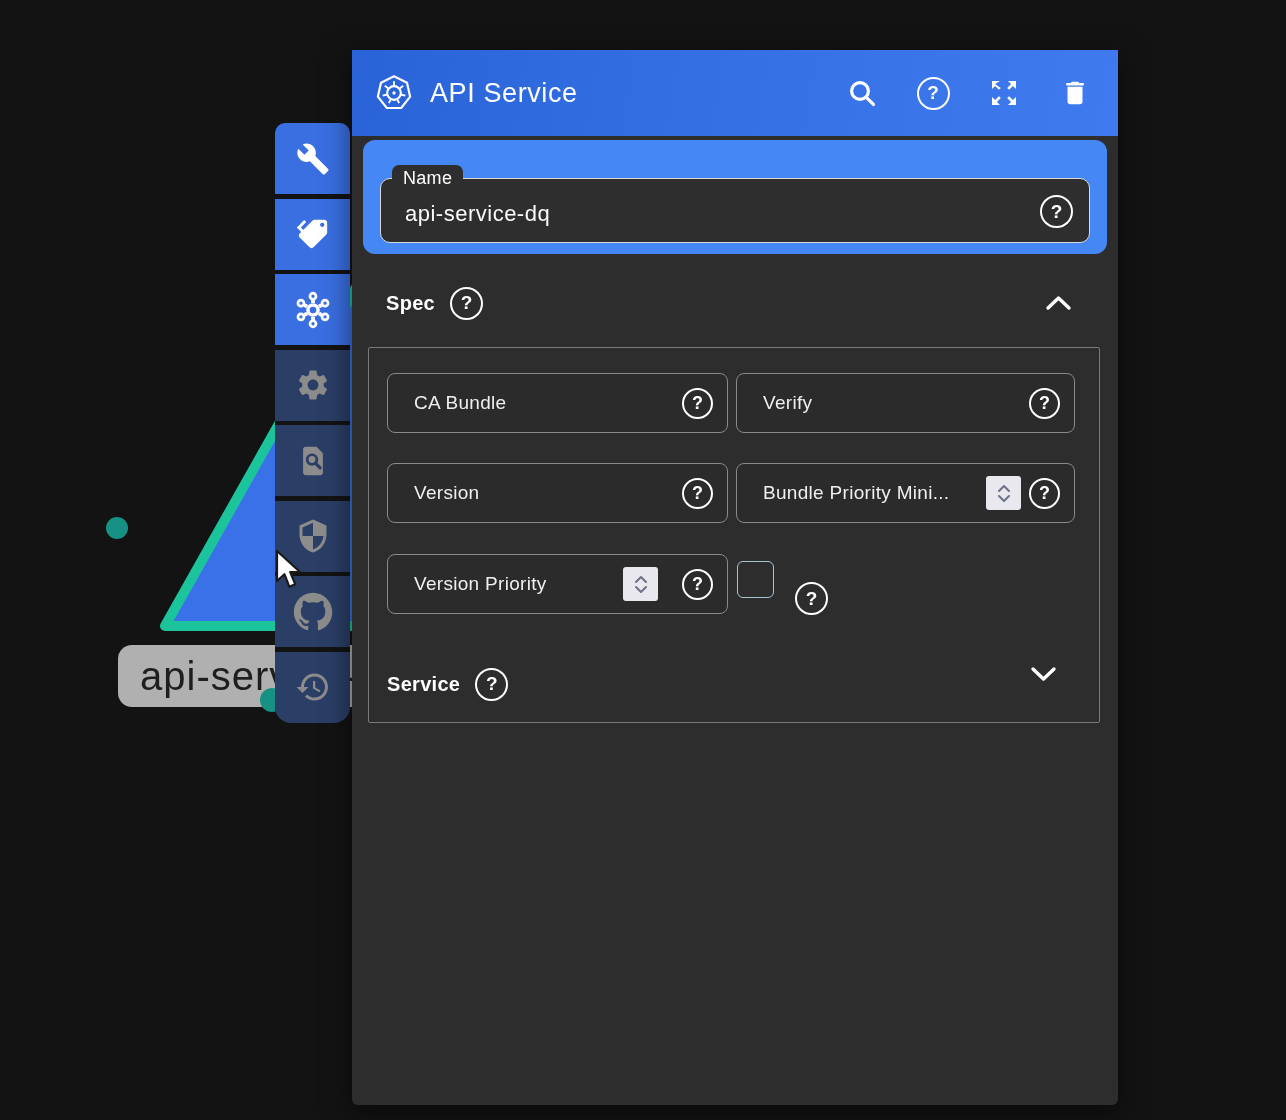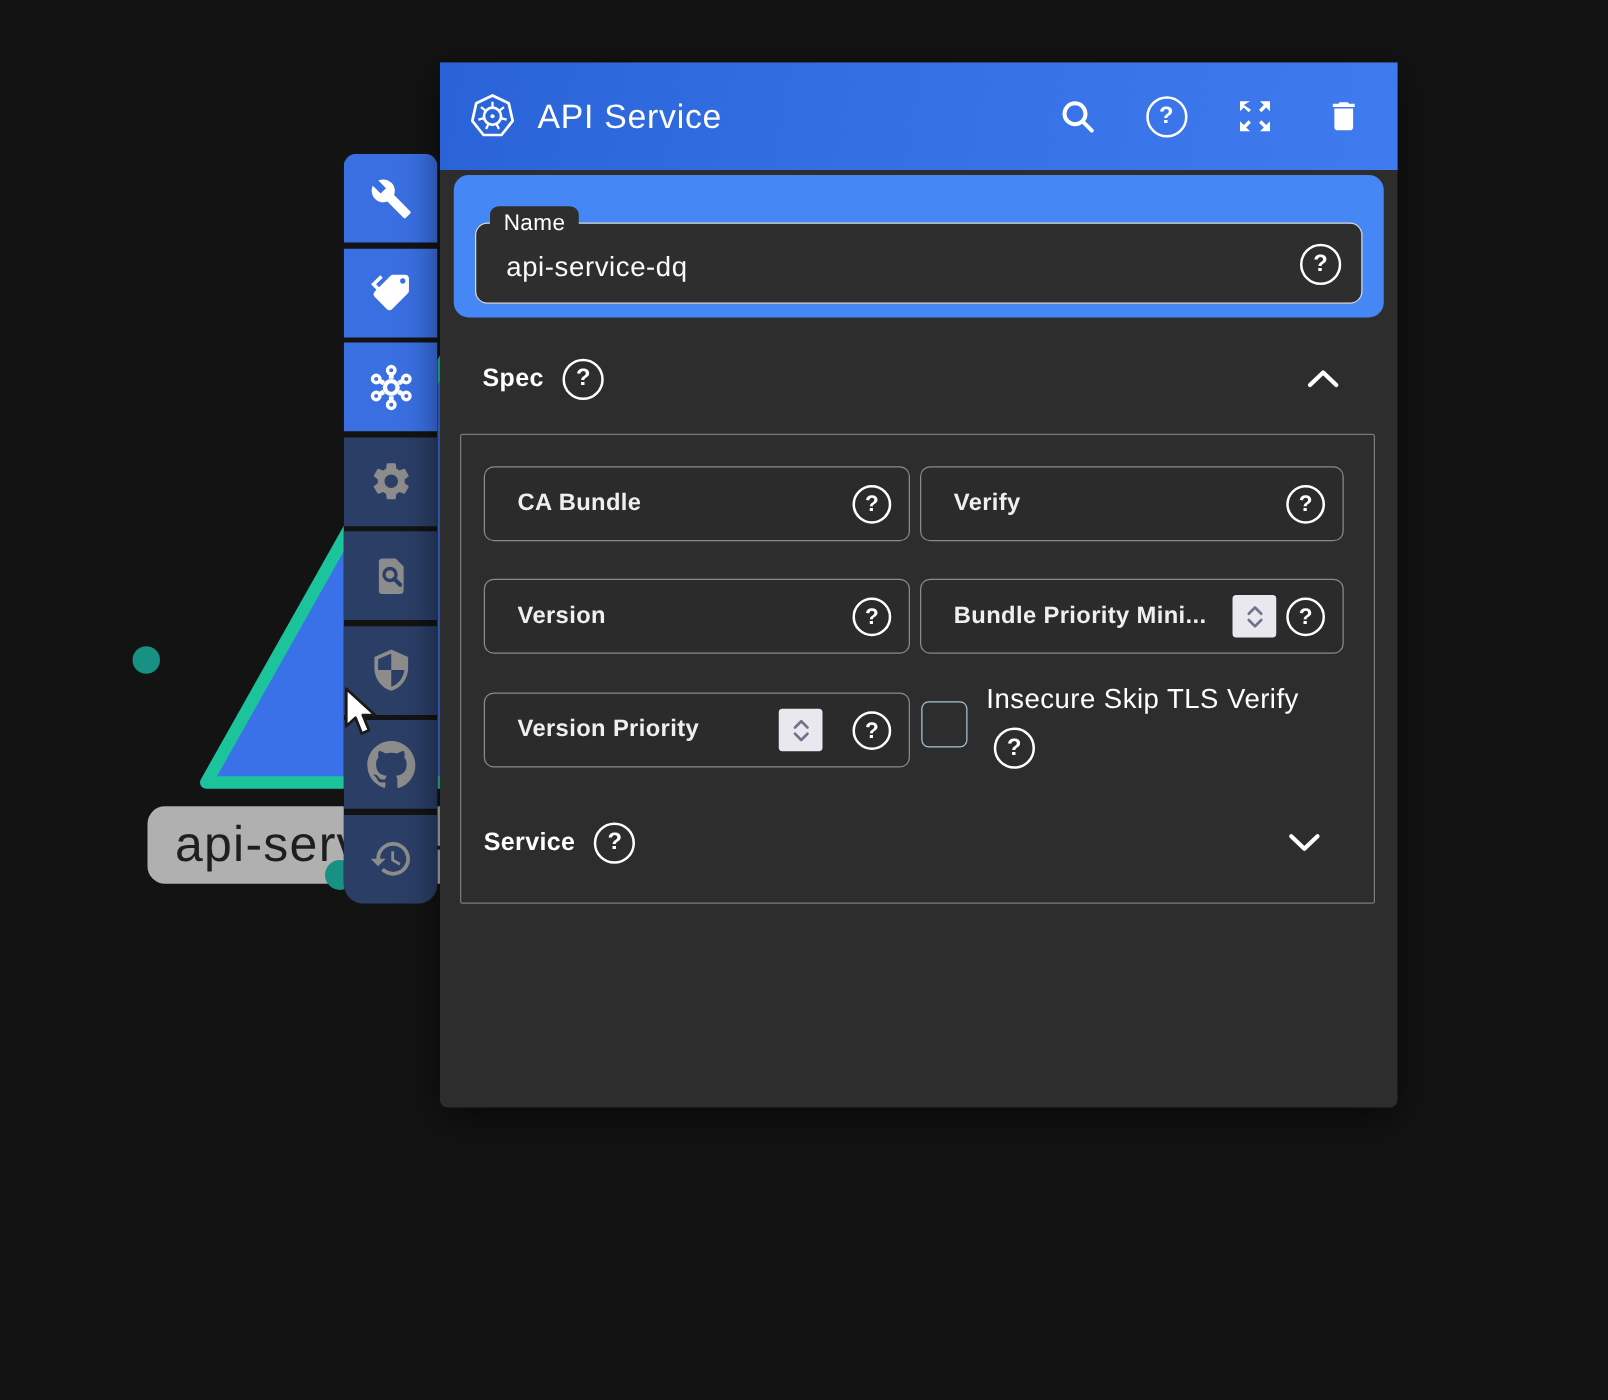--- a/index.html
+++ b/index.html
@@ -31,21 +31,21 @@
   .tool-btn{
     width:75px;height:71px;display:flex;align-items:center;justify-content:center;
     cursor:pointer;flex:none;
   }
   .tool-btn.enabled{background:#3a6fe2;}
   .tool-btn.disabled{background:#2b3e66;}
   .tool-btn svg{display:block;}
 
   
   .panel{
-    left:352px;top:50px;width:766px;height:836px;
+    left:352px;top:50px;width:766px;height:1055px;
     background:#2d2d2d;border-radius:0 0 6px 6px;
     box-shadow:0 8px 30px rgba(0,0,0,.55);
   }
   .panel-header{
     position:absolute;left:0;top:0;width:100%;height:86px;
     background:linear-gradient(100deg,#2a63d8 0%,#3672e6 55%,#3f7aee 100%);
     display:flex;align-items:center;padding:0 26px 0 22px;box-sizing:border-box;
   }
   .panel-title{
     color:#fff;font-size:27px;font-weight:300;letter-spacing:.6px;margin-left:16px;
@@ -94,21 +94,21 @@
   .spec-box{
     left:16px;top:297px;width:732px;height:376px;
     border:1px solid #7a7a7a;border-radius:2px;box-sizing:border-box;
   }
   .field{
     position:absolute;height:60px;background:#2b2b2b;
     border:1px solid #8a8a8a;border-radius:8px;box-sizing:border-box;
     display:flex;align-items:center;padding:0 14px 0 26px;gap:8px;cursor:text;
   }
   .field-label{
-    color:#efefef;font-size:19px;font-weight:700;letter-spacing:.3px;
+    color:#efefef;font-size:19px;font-weight:400;letter-spacing:.3px;
     flex:1;white-space:nowrap;overflow:hidden;
   }
   .stepper{
     width:35px;height:34px;background:#e8e8ee;border-radius:3px;flex:none;
     display:flex;flex-direction:column;align-items:center;justify-content:center;gap:1px;cursor:pointer;
   }
   .checkbox{
     position:absolute;width:37px;height:37px;border:1.5px solid #a6c3d1;
     border-radius:6px;box-sizing:border-box;cursor:pointer;background:transparent;
   }
@@ -326,26 +326,25 @@
         <svg width="16" height="9" viewBox="0 0 16 9">
             <polyline points="3,2 8,7 13,2" fill="none" stroke="#6f7488" stroke-width="2.1" stroke-linecap="round" stroke-linejoin="round"></polyline>
           </svg>
       </div>
       <div class="qring q31">
           <span>?</span>
         </div>
     </div>
 
     <div class="checkbox" style="left:368px;top:213px;"></div>
-    <div class="chk-label" style="left:420px;top:198px;">Insecure Skip TLS Verify</div>
     <div class="qring q33 abs" style="left:426px;top:234px;">
       <span>?</span>
     </div>
 
-    <div class="section-row" style="left:18px;top:309px;height:34px;">
+    <div class="section-row" style="left:18px;top:319px;height:34px;">
       <span class="section-title">Service</span>
       <div class="qring q33">
           <span>?</span>
         </div>
     </div>
     <svg class="chev" style="left:661px;top:318px;" width="27" height="16" viewBox="0 0 27 16">
       <polyline points="3,3 13.5,13 24,3" fill="none" stroke="#fff" stroke-width="3.4" stroke-linecap="round" stroke-linejoin="round"></polyline>
     </svg>
   </div>
 </div>

